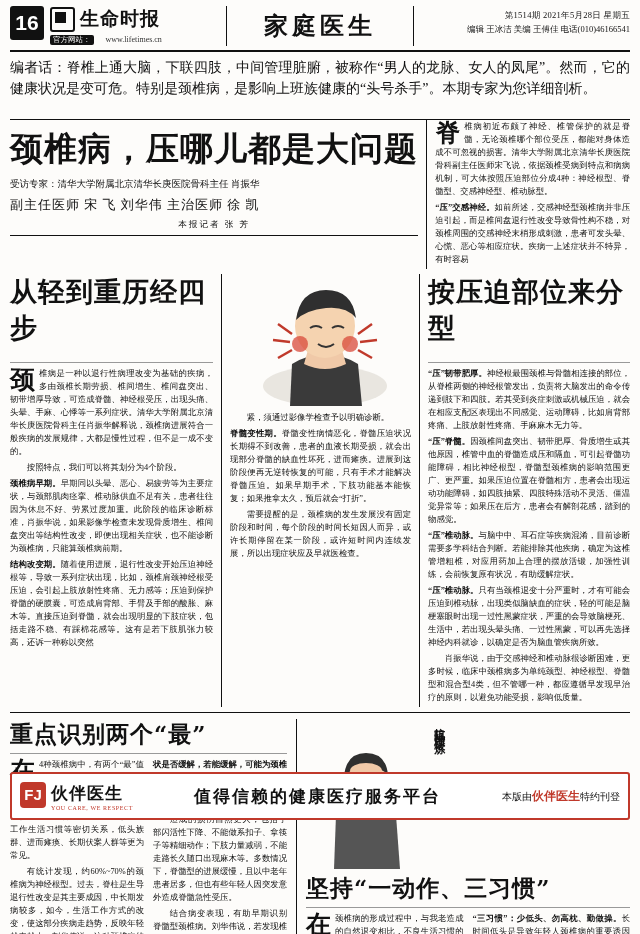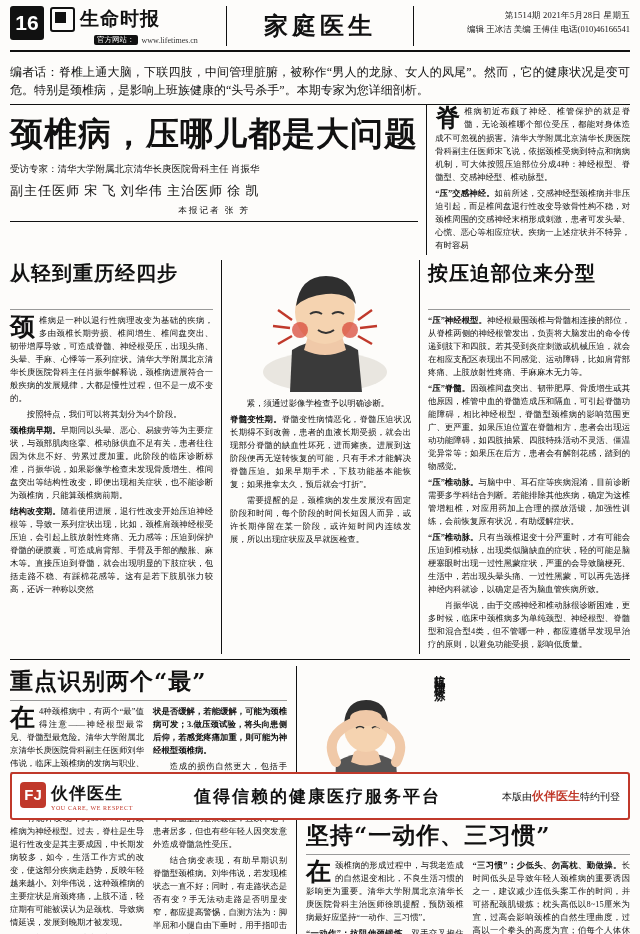--- a/index.html
+++ b/index.html
@@ -18,33 +18,33 @@
     display:flex;align-items:center;justify-content:center;margin-right:6px;flex:none;
   }
   .logo-block{flex:none;width:168px;}
   .logo-row{display:flex;align-items:center;}
   .logo-mark{
     width:21px;height:21px;border:2px solid #111;border-radius:3px;margin-right:5px;
     position:relative;flex:none;
   }
   .logo-mark:before{content:"";position:absolute;left:3px;top:3px;width:11px;height:11px;background:#111;}
   .logo-text{font-size:19px;font-weight:bold;letter-spacing:1px;font-family:"DejaVu Serif",serif;}
-  .logo-sub{font-size:8px;margin-top:3px;color:#333;display:flex;gap:4px;align-items:center;margin-left:44px;}
+  .logo-sub{font-size:8px;margin-top:3px;color:#333;display:flex;gap:12px;align-items:flex-start;}
   .logo-sub .tag{background:#111;color:#fff;padding:0 3px;border-radius:2px;font-size:7.5px;}
   .section-title{
     flex:1;text-align:center;font-size:24px;font-weight:bold;letter-spacing:4px;
     border-left:1px solid #111;border-right:1px solid #111;margin:0 8px;padding:4px 0;
     font-family:"DejaVu Serif",serif;
   }
   .mast-right{flex:none;width:208px;text-align:right;font-size:8.5px;line-height:1.7;padding-top:2px;}
   .mast-right .line1{letter-spacing:0.3px;}
 
   
   .editor-note{
-    font-size:12px;line-height:1.52;text-align:justify;margin-top:11px;padding-bottom:5px;
+    font-size:14px;line-height:1.52;text-align:justify;margin-top:5px;padding-bottom:19px;
     border-bottom:1px solid #111;
   }
 
   
   .headline{
     font-size:33px;font-weight:bold;letter-spacing:1px;margin:7px 0 4px 0;
     font-family:"DejaVu Serif",serif;
   }
   .byline{font-size:9.5px;line-height:1.8;}
   .byline .r2{font-size:13px;letter-spacing:1px;}
@@ -53,21 +53,21 @@
   .rule-thin{border-top:1px solid #999;}
 
   
   .cols{display:flex;margin-top:5px;}
   .col{box-sizing:border-box;}
   .col-left{width:212px;padding-right:8px;border-right:1px solid #111;}
   .col-mid{width:198px;padding:0 8px;border-right:1px solid #111;}
   .col-right{width:210px;padding-left:8px;}
 
   .sub-head{
-    font-size:20px;font-weight:bold;letter-spacing:1px;margin-bottom:22px;
+    font-size:27px;font-weight:bold;letter-spacing:1px;margin-bottom:16px;
     font-family:"DejaVu Serif",serif;
   }
   .sub-head.right{}
   .p{font-size:8.4px;line-height:1.55;text-align:justify;text-indent:2em;margin:0 0 3px 0;}
   .p.noind{text-indent:0;}
   .dropcap-para{font-size:8.4px;line-height:1.55;text-align:justify;margin:0 0 3px 0;}
   .dropcap{
     float:left;font-size:25px;font-weight:bold;line-height:0.95;margin:1px 4px 0 0;
     font-family:"DejaVu Serif",serif;
   }
@@ -195,21 +195,21 @@
       <div class="p noind">
         <span class="small-b">脊髓变性期。</span><span>脊髓变性病情恶化，脊髓压迫状况长期得不到改善，患者的血液长期受损，就会出现部分脊髓的缺血性坏死，进而瘫痪。进展到这阶段便再无逆转恢复的可能，只有手术才能解决脊髓压迫。如果早期手术，下肢功能基本能恢复；如果推拿太久，预后就会“打折”。</span>
       </div>
       <div class="p">需要提醒的是，颈椎病的发生发展没有固定阶段和时间，每个阶段的时间长短因人而异，或许长期停留在某一阶段，或许短时间内连续发展，所以出现症状应及早就医检查。</div>
     </div>
 
     <div class="col col-right">
       <div class="sub-head right">按压迫部位来分型</div>
       <div class="rule-thin" style="margin-bottom:4px;"></div>
       <div class="p noind">
-        <span class="small-b">“压”神经根型。</span><span>神经根最围颈椎与骨髓相连接的部位，从脊椎两侧的神经根管发出，负责将大脑发出的命令传递到肢下和四肢。若其受到炎症刺激或机械压迫，就会在相应支配区表现出不同感觉、运动障碍，比如肩背部疼痛、上肢放射性疼痛、手麻麻木无力等。</span>
+        <span class="small-b">“压”韧带肥厚。</span><span>神经根最围颈椎与骨髓相连接的部位，从脊椎两侧的神经根管发出，负责将大脑发出的命令传递到肢下和四肢。若其受到炎症刺激或机械压迫，就会在相应支配区表现出不同感觉、运动障碍，比如肩背部疼痛、上肢放射性疼痛、手麻麻木无力等。</span>
       </div>
       <div class="p noind">
         <span class="small-b">“压”脊髓。</span><span>因颈椎间盘突出、韧带肥厚、骨质增生或其他原因，椎管中血的脊髓造成压和隔血，可引起脊髓功能障碍，相比神经根型，脊髓型颈椎病的影响范围更广、更严重。如果压迫位置在脊髓相方，患者会出现运动功能障碍，如四肢抽紧、四肢特殊活动不灵活、僵温觉异常等；如果压在后方，患者会有解剖花感，踏到的物感觉。</span>
       </div>
       <div class="p noind">
         <span class="small-b">“压”椎动脉。</span><span>与脑中中、耳石症等疾病混淆，目前诊断需要多学科结合判断。若能排除其他疾病，确定为这椎管增粗椎，对应用药加上合理的摆放活锻，加强性训练，会前恢复原有状况，有助缓解症状。</span>
       </div>
       <div class="p noind">
         <span class="small-b">“压”椎动脉。</span><span>只有当颈椎退变十分严重时，才有可能会压迫到椎动脉，出现类似脑缺血的症状，轻的可能是脑梗塞眼时出现一过性黑蒙症状，严重的会导致脑梗死、生活中，若出现头晕头痛、一过性黑蒙，可以再先选择神经内科就诊，以确定是否为脑血管疾病所致。</span>
       </div>

